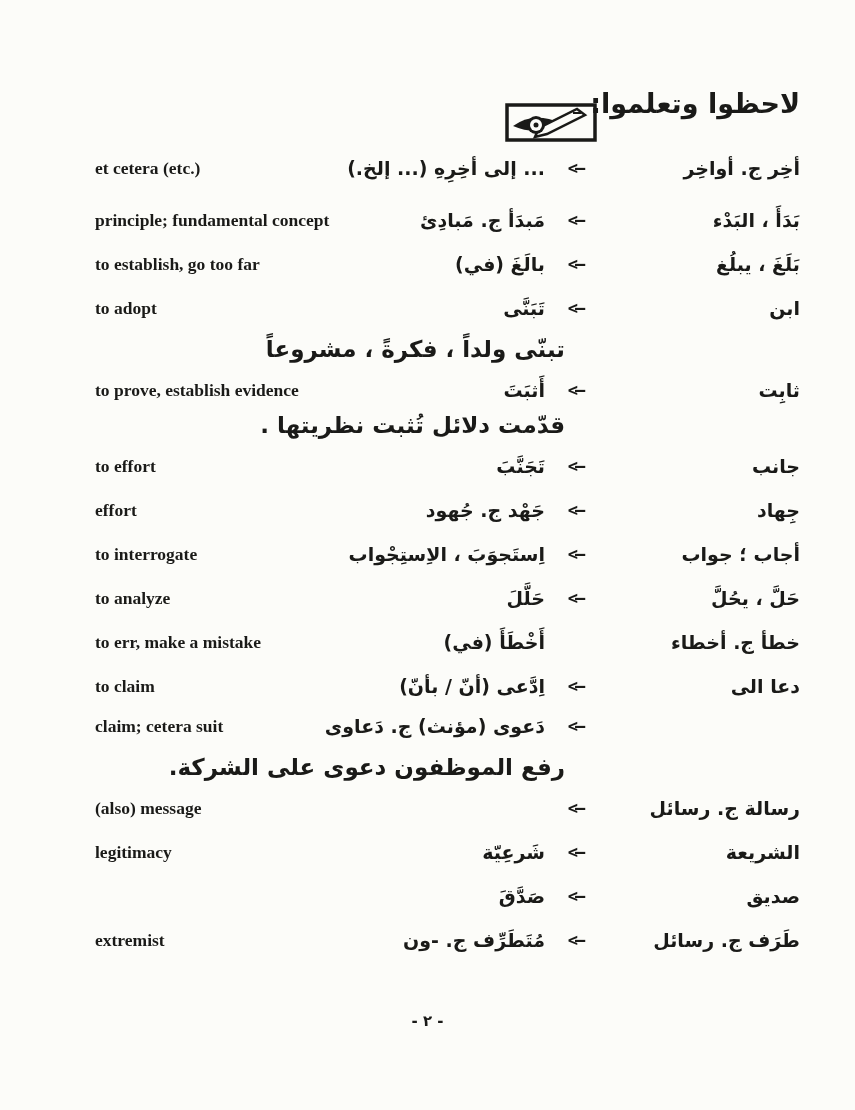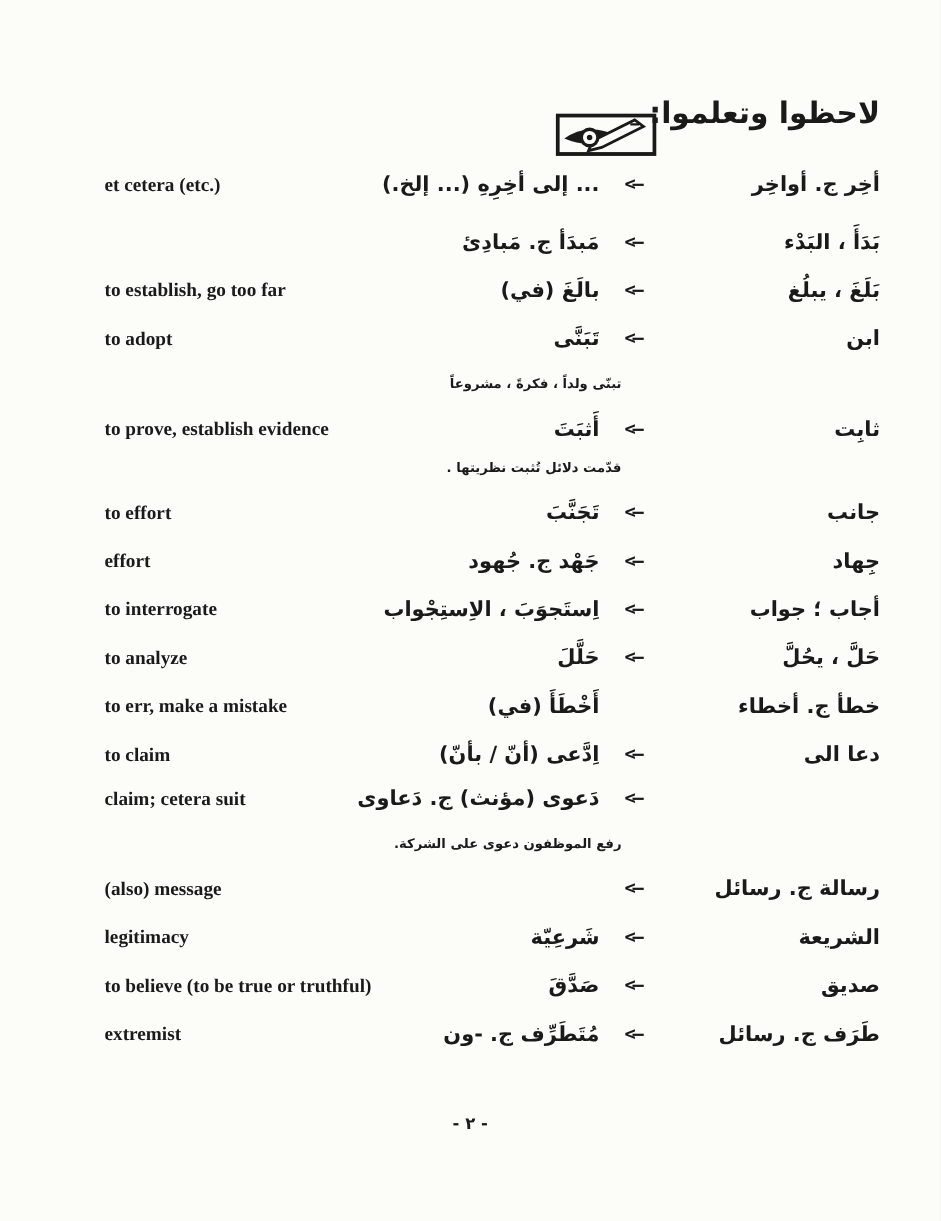--- a/index.html
+++ b/index.html
@@ -98,21 +98,21 @@
     font-weight: 700;
     white-space: nowrap;
   }
   .row.example .ex {
     position: absolute;
     right: 290px;
     top: 50%;
     transform: translateY(-50%);
     direction: rtl;
     font-family: "DejaVu Sans", sans-serif;
-    font-size: 12px;
+    font-size: 23px;
     font-weight: 700;
     white-space: nowrap;
   }
 
   
   .footer {
     position: absolute;
     top: 1012px;
     left: 0;
     right: 0;
@@ -147,20 +147,21 @@
 
   <main class="rows" id="rows">
   <div class="row">
     <span class="en">et cetera (etc.)</span>
     <span class="mid" dir="rtl">... إلى أخِرِهِ (... إلخ.)</span>
     <span class="arrow">&lt;—</span>
     <span class="head" dir="rtl">أخِر ج. أواخِر</span>
   </div>
 
   <div class="row">
+    <span class="en">principle; fundamental concept</span>
     <span class="mid" dir="rtl">مَبدَأ ج. مَبادِئ</span>
     <span class="arrow">&lt;—</span>
     <span class="head" dir="rtl">بَدَأَ ، البَدْء</span>
   </div>
 
   <div class="row">
     <span class="en">to establish, go too far</span>
     <span class="mid" dir="rtl">بالَغَ (في)</span>
     <span class="arrow">&lt;—</span>
     <span class="head" dir="rtl">بَلَغَ ، يبلُغ</span>
@@ -249,21 +250,20 @@
   </div>
 
   <div class="row">
     <span class="en">legitimacy</span>
     <span class="mid" dir="rtl">شَرعِيّة</span>
     <span class="arrow">&lt;—</span>
     <span class="head" dir="rtl">الشريعة</span>
   </div>
 
   <div class="row">
-    <span class="en">to believe (to be true or truthful)</span>
     <span class="mid" dir="rtl">صَدَّقَ</span>
     <span class="arrow">&lt;—</span>
     <span class="head" dir="rtl">صديق</span>
   </div>
 
   <div class="row">
     <span class="en">extremist</span>
     <span class="mid" dir="rtl">مُتَطَرِّف ج. -ون</span>
     <span class="arrow">&lt;—</span>
     <span class="head" dir="rtl">طَرَف ج. رسائل</span>

